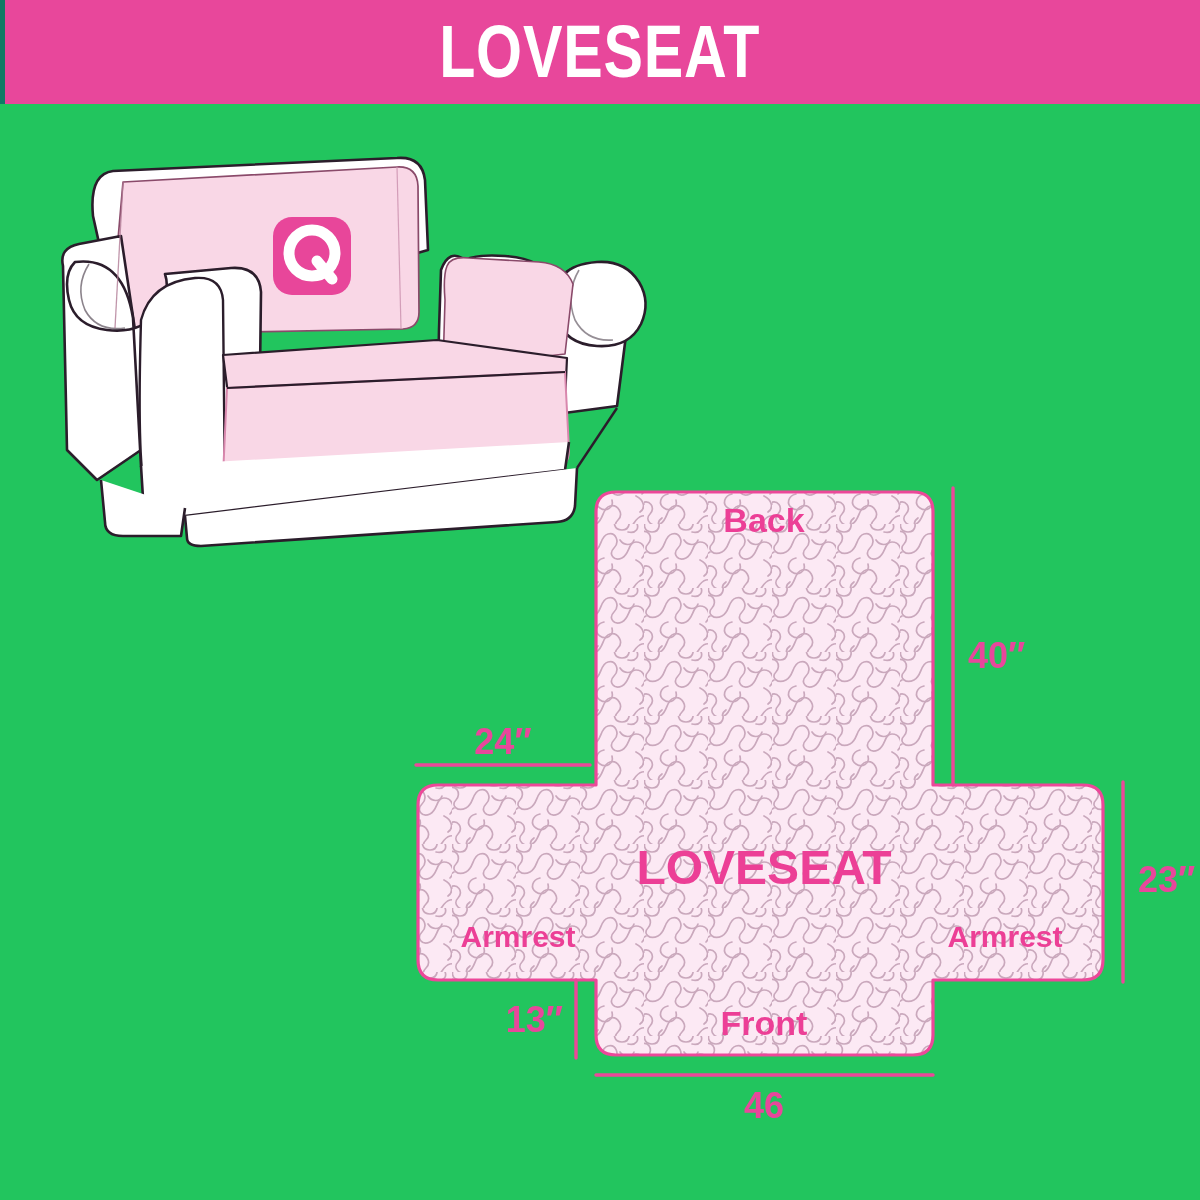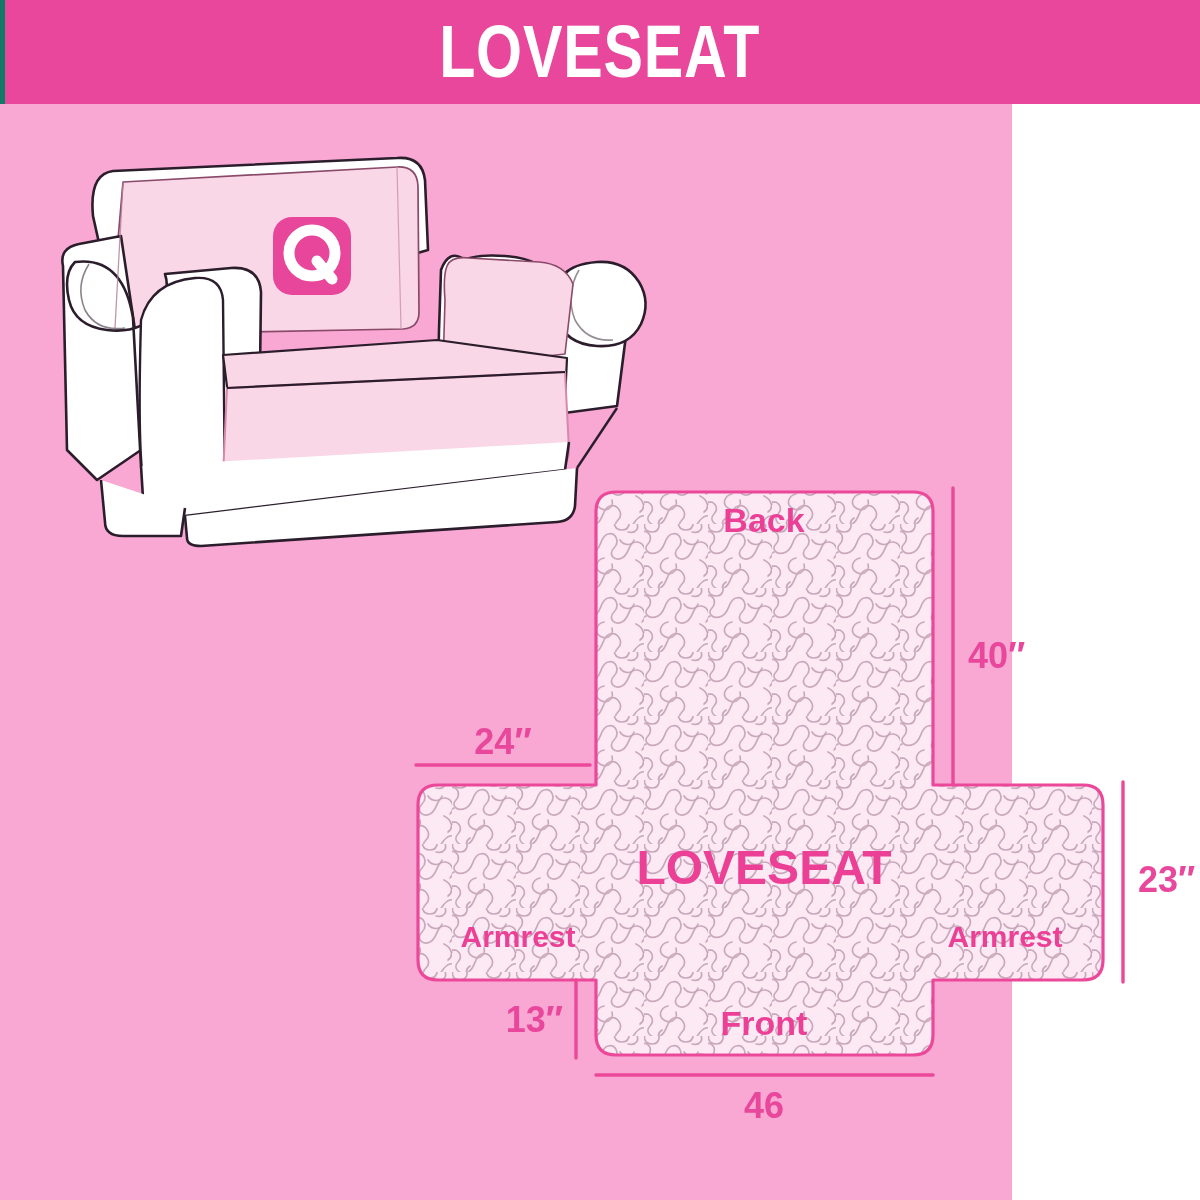--- a/index.html
+++ b/index.html
@@ -6,23 +6,23 @@
   html, body {
     margin: 0; padding: 0;
     width: 1200px; height: 1200px;
     background: #ffffff;
     font-family: "Liberation Sans", sans-serif;
     overflow: hidden;
   }
 
   #page {
     position: relative;
-    width: 1012px;
+    width: 1200px;
     height: 1200px;
-    background: #f9a8d4;
+    background: #22c55e;
   }
 
   
   #header {
     position: absolute;
     left: 0; top: 0;
     width: 1200px;
     height: 104px;
     background: #e8479b;
     display: flex;

